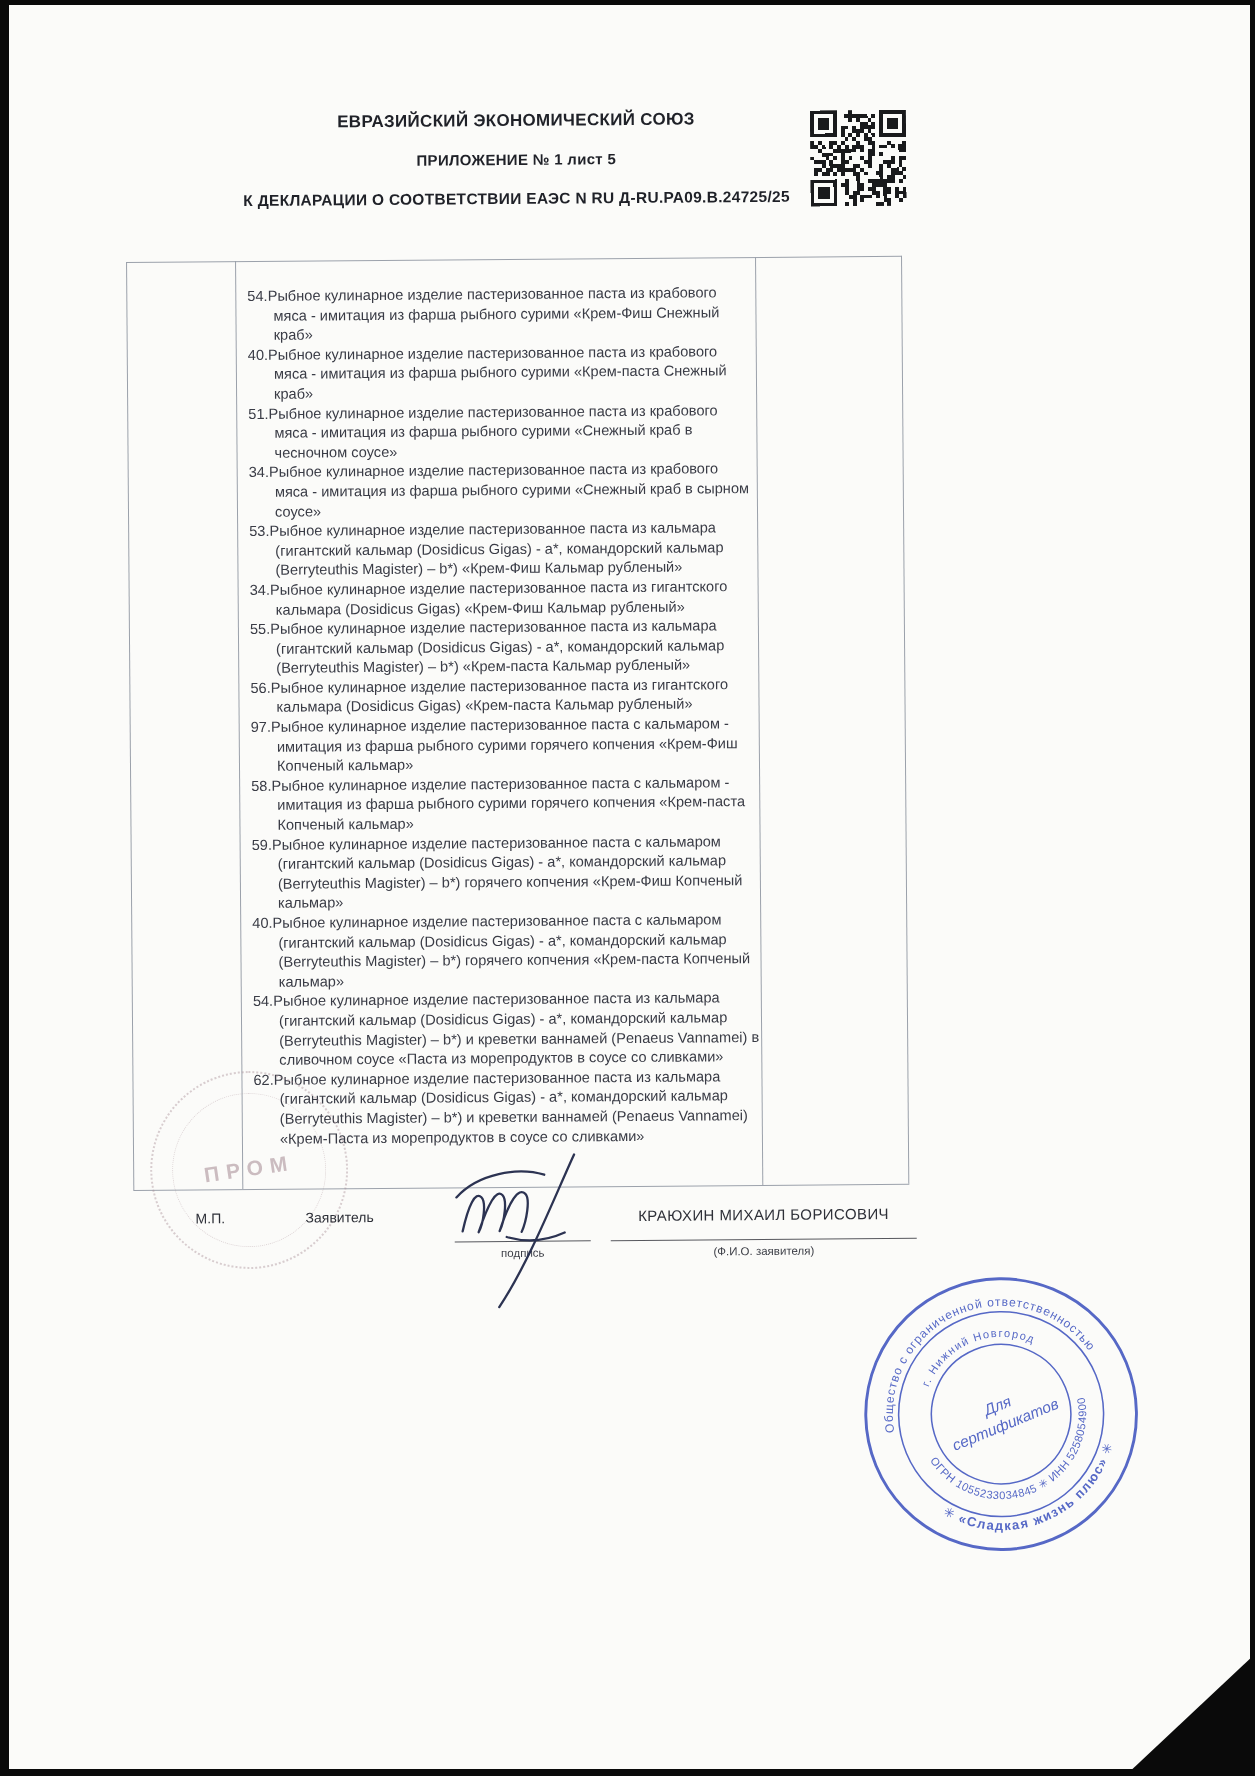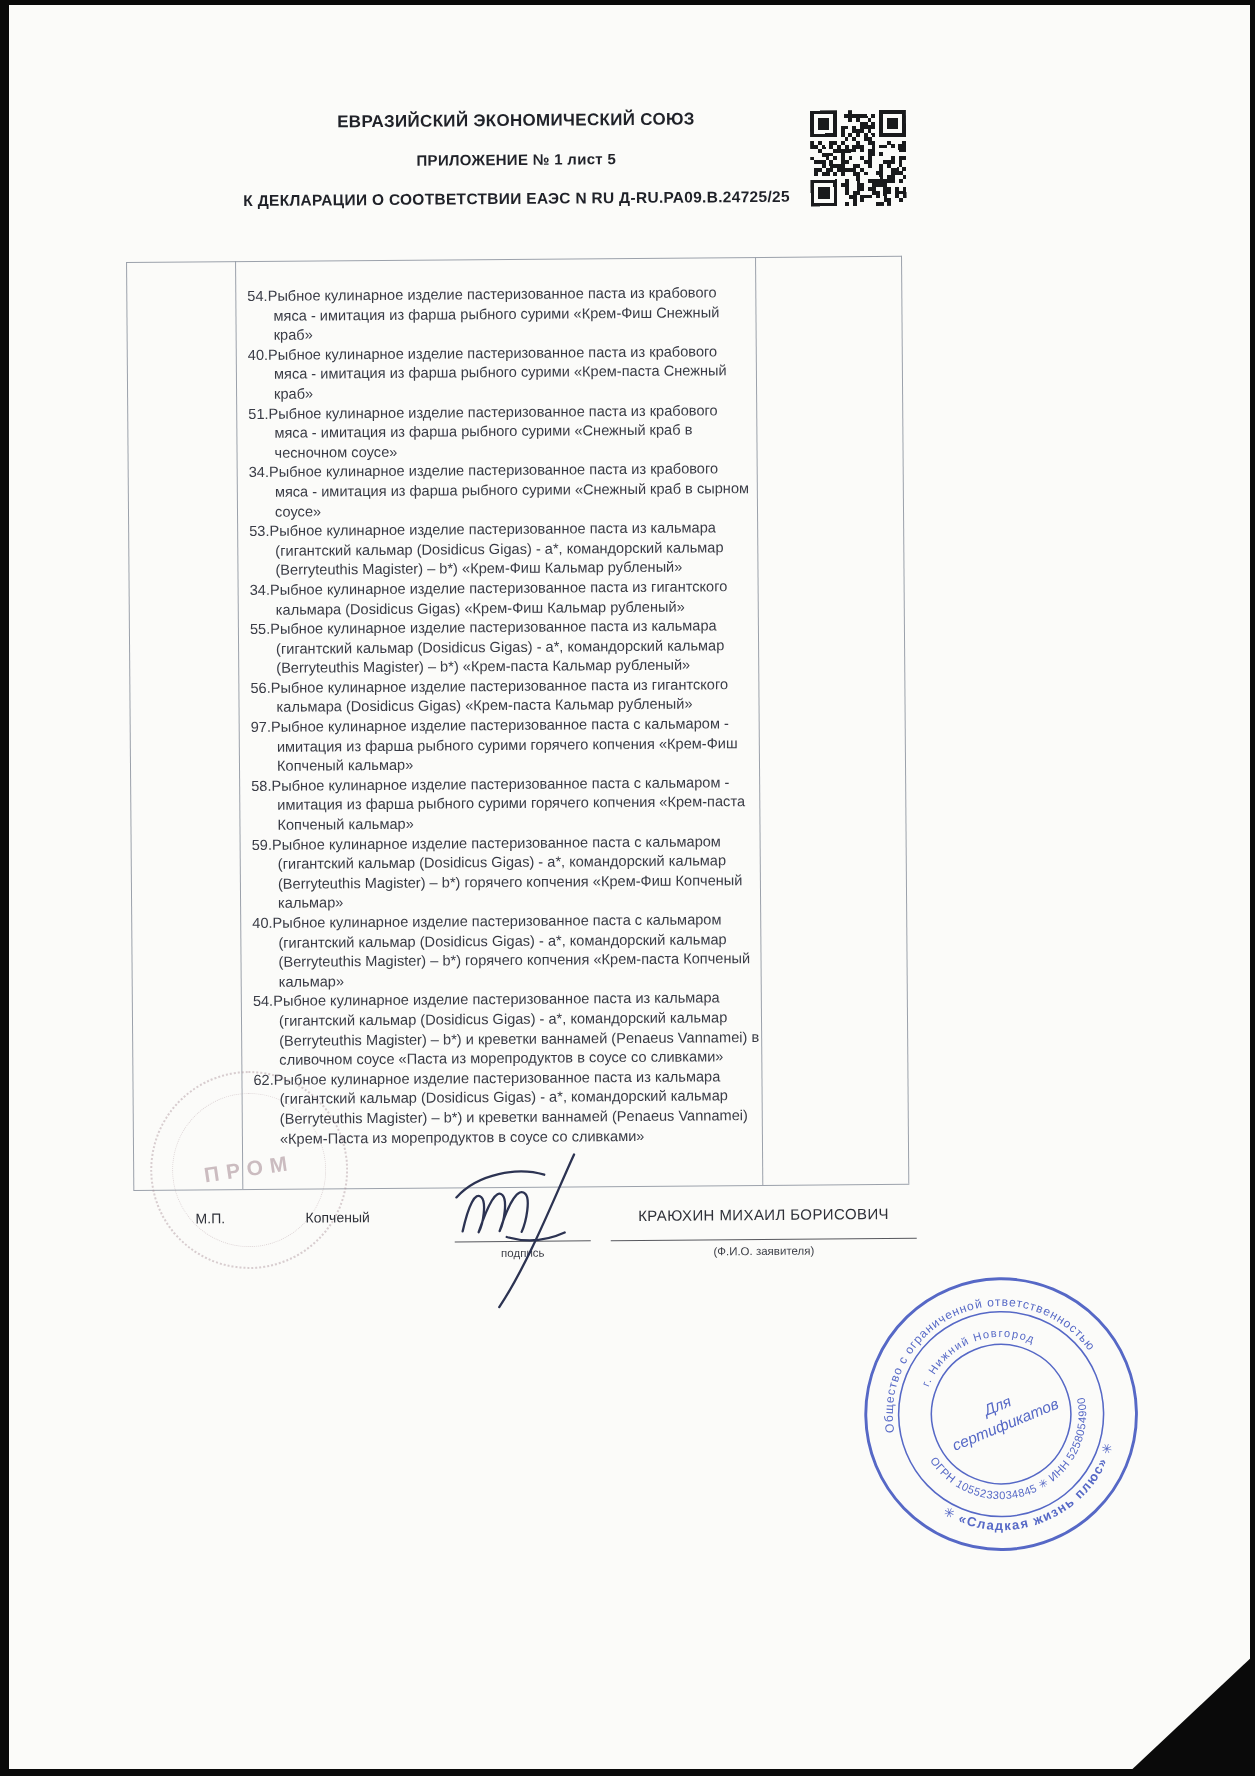--- a/index.html
+++ b/index.html
@@ -314,21 +314,21 @@
 
   <div class="item"><span>62.</span><span>Рыбное кулинарное изделие пастеризованное паста из кальмара (гигантский кальмар (Dosidicus Gigas) - a*, командорский кальмар (Berryteuthis Magister) – b*) и креветки ваннамей (Penaeus Vannamei) «Крем-Паста из морепродуктов в соусе со сливками»</span></div>
 </div>
 
       <div class="stampf">
         <div class="inner"></div>
         <div class="ghost">ПРОМ</div>
       </div>
 
       <div class="flabel" style="left:193px;top:1207px;">М.П.</div>
-      <div class="flabel" style="left:303px;top:1207px;">Копченый</div>
+      <div class="flabel" style="left:303px;top:1207px;">Заявитель</div>
 
       <div class="sig">
         <svg width="170" height="170" viewBox="0 0 170 170">
           <g fill="none" stroke="#2c3352" stroke-width="2.3" stroke-linecap="round">
             <path d="M22,80 C28,54 35,40 41,46 C46,51 43,72 38,81 M38,81 C48,52 56,38 62,44 C67,49 64,70 59,80 M59,80 C69,50 78,36 85,43 C90,48 86,70 81,81"></path>
             <path d="M16,46 C38,22 78,16 104,24"></path>
             <path d="M134,4 C116,42 88,112 58,156"></path>
             <path d="M66,86 C86,92 106,90 124,82"></path>
           </g>
         </svg>

